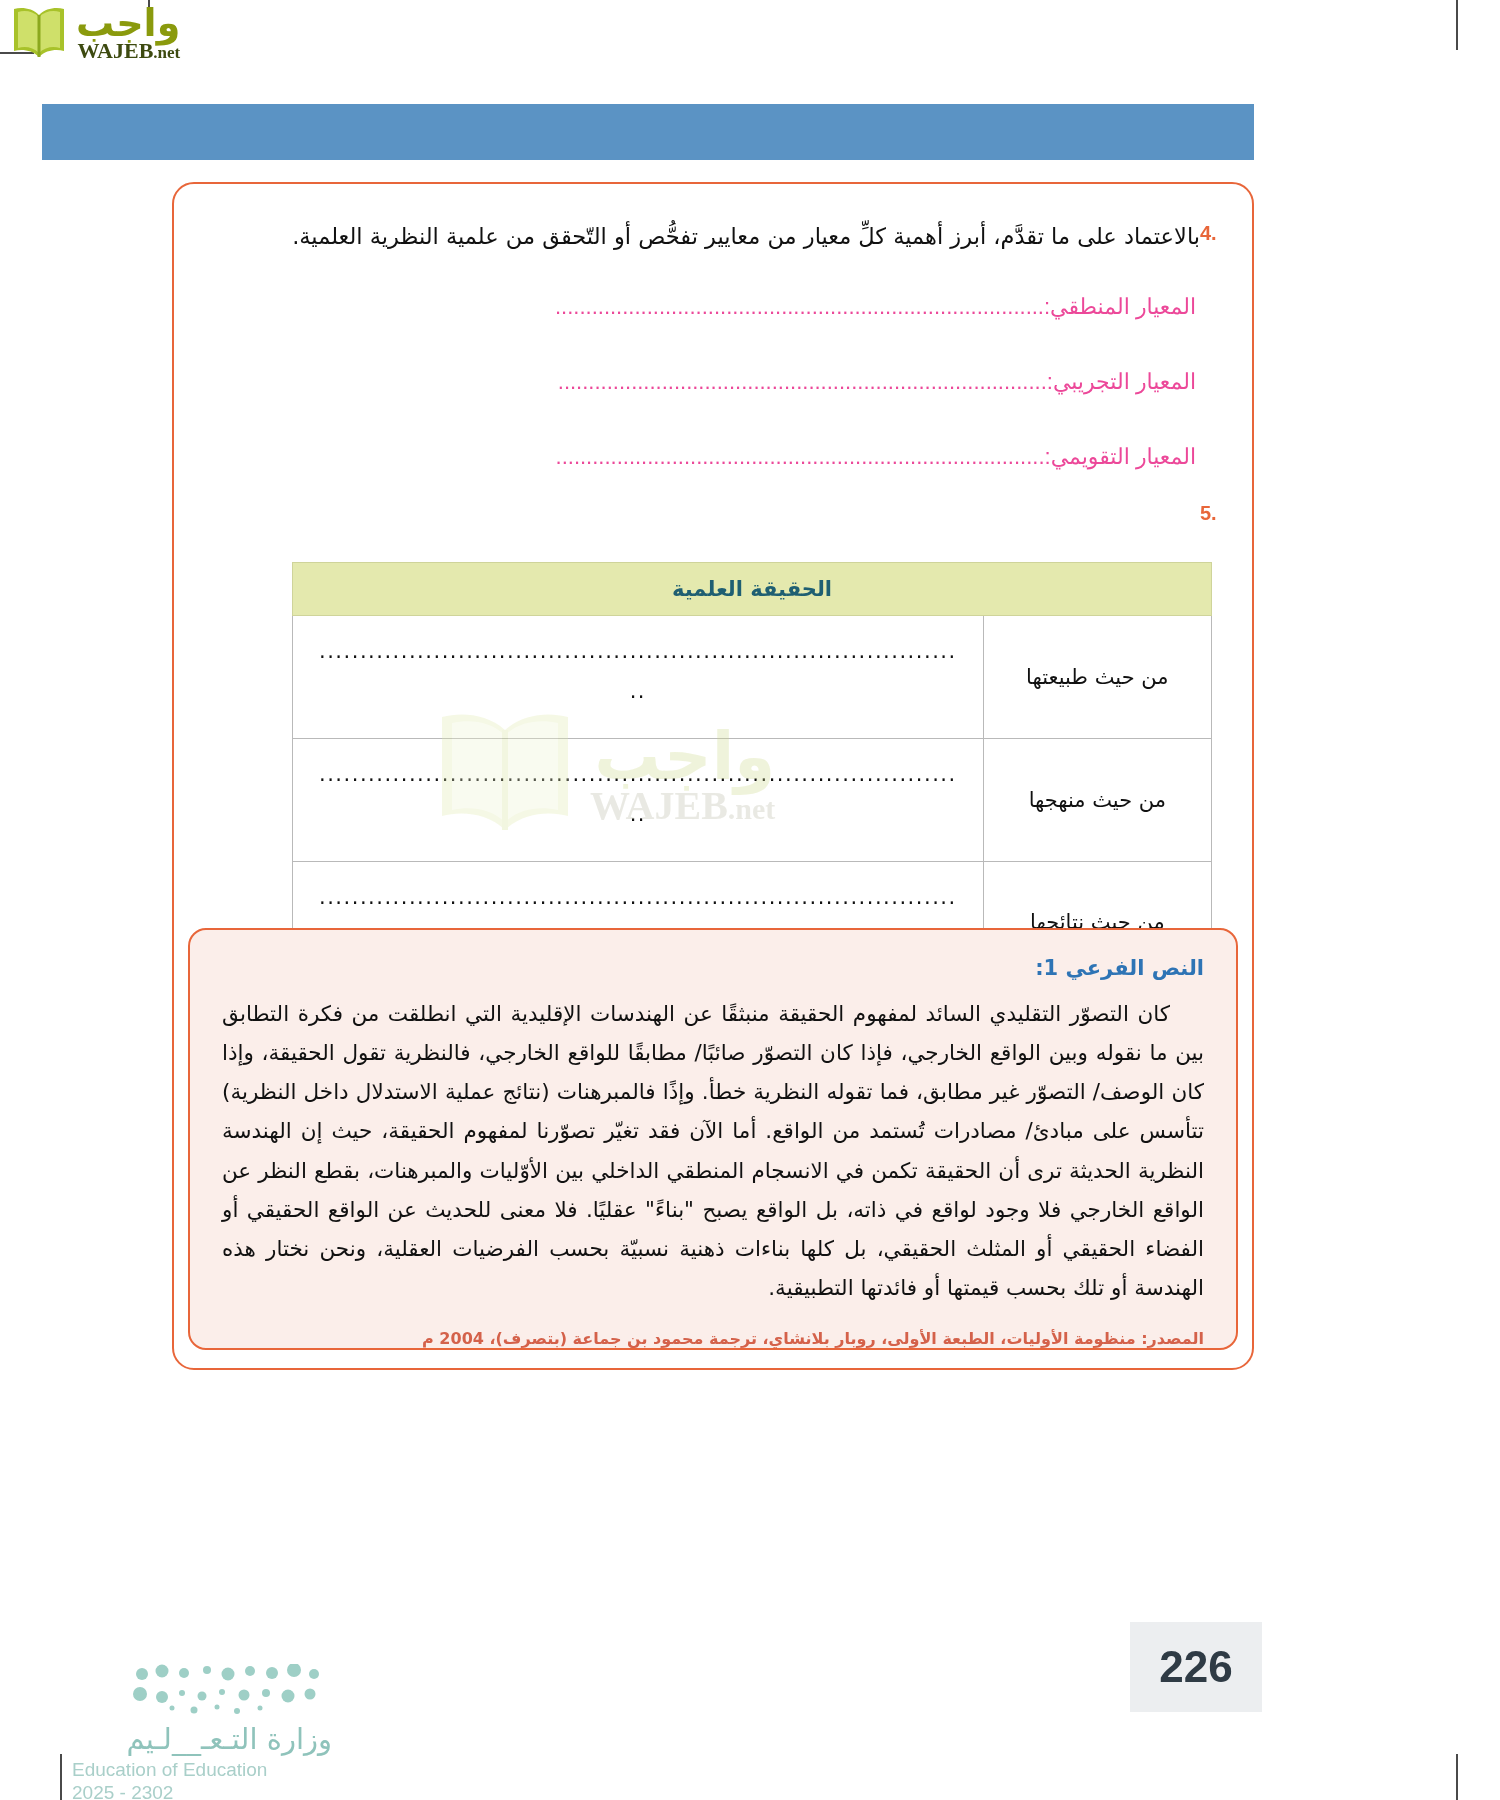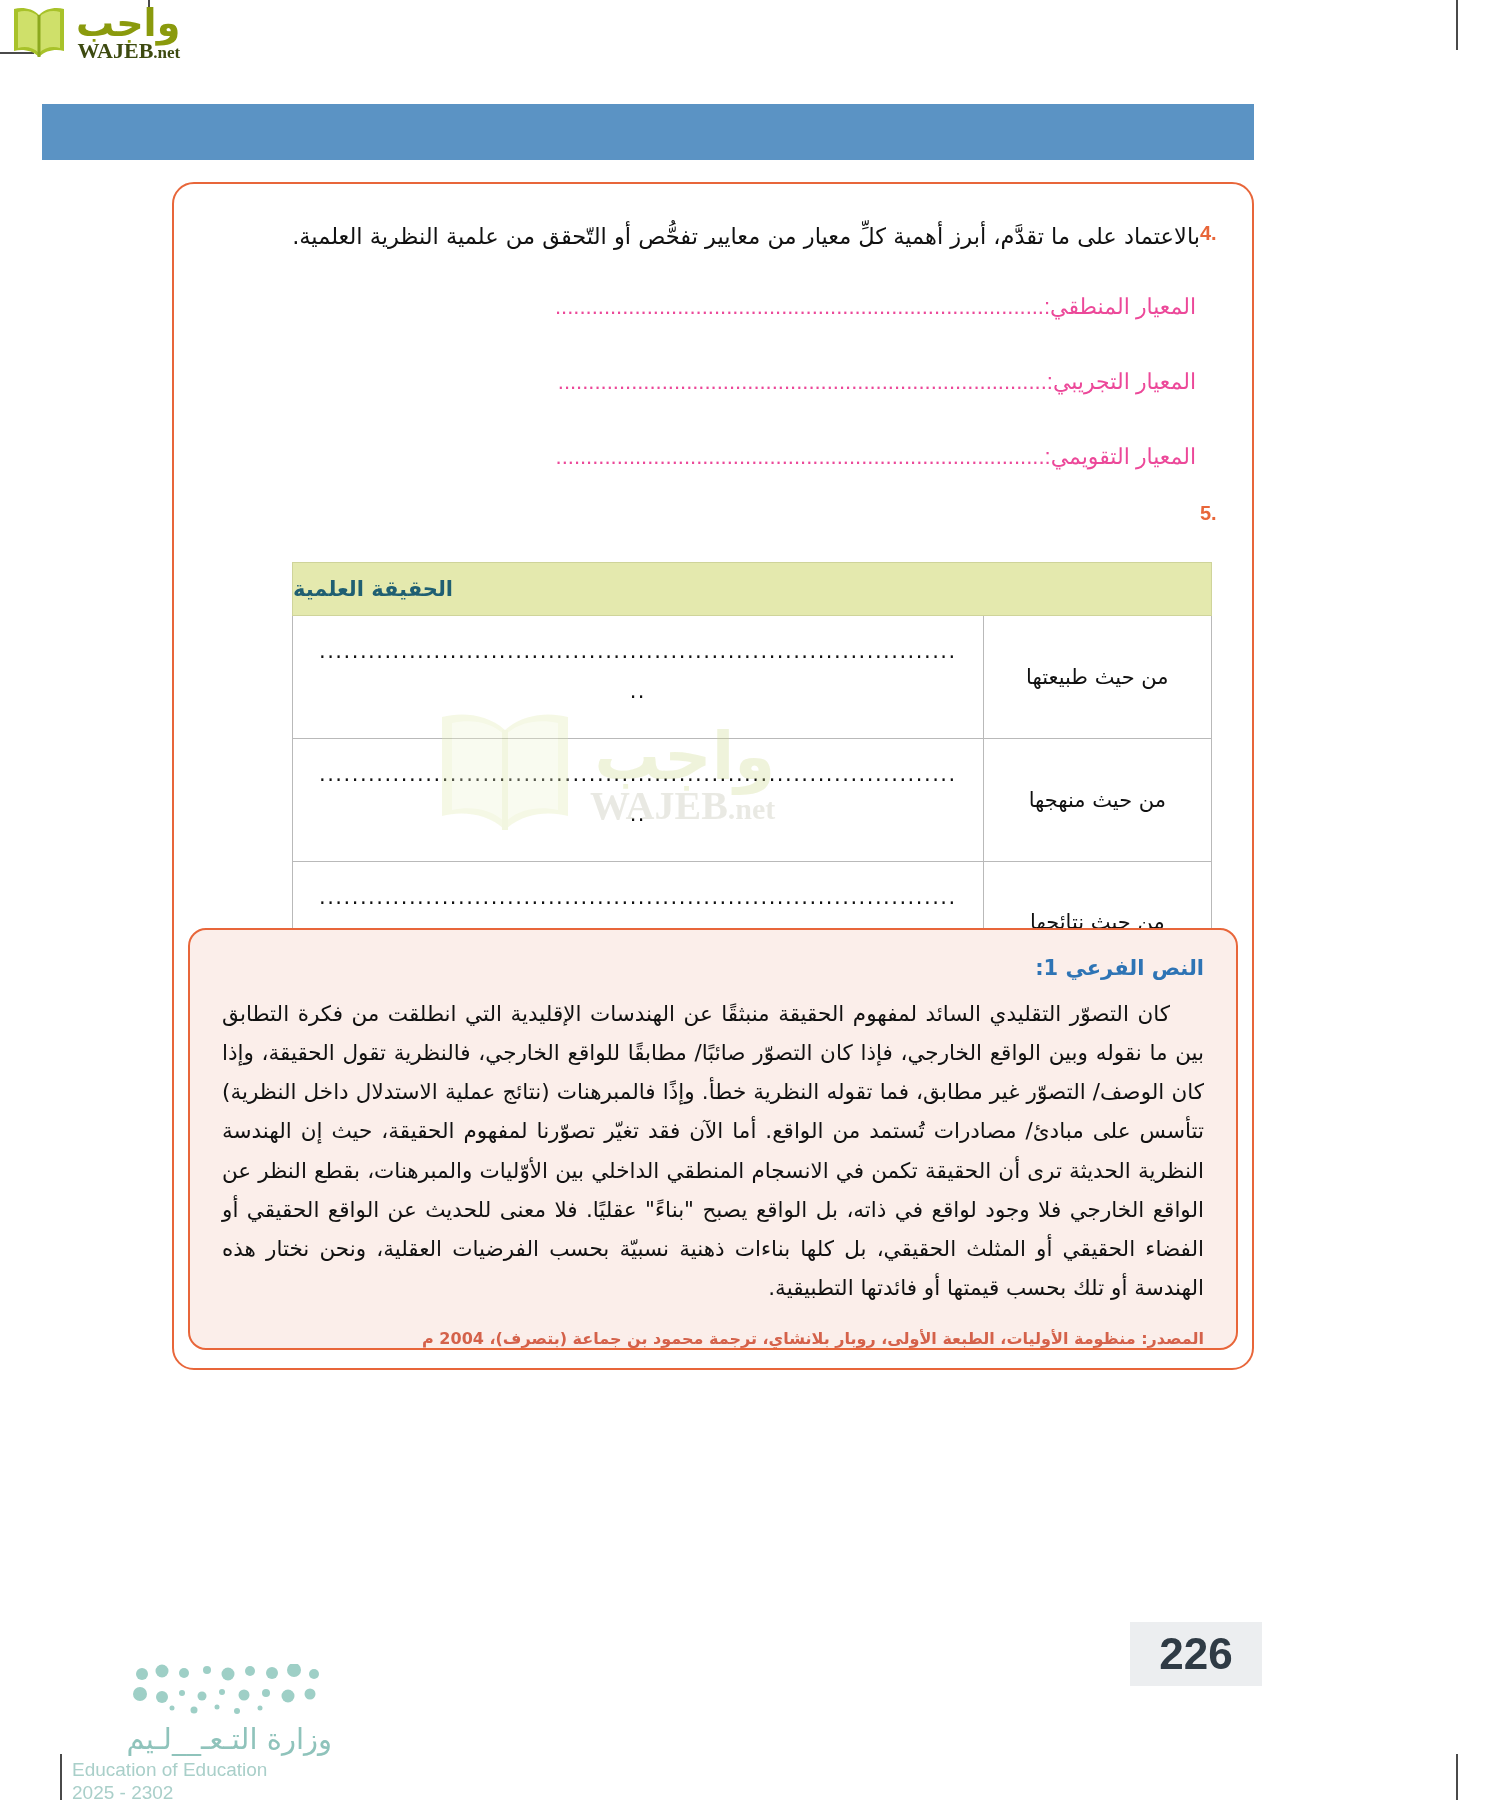--- a/index.html
+++ b/index.html
@@ -88,21 +88,21 @@
     border-collapse:collapse;
     direction:rtl;
   }
   .fact-table th{
     background:#e4e9ae;
     color:#1f5f72;
     font-size:21px;font-weight:bold;
     font-family:"DejaVu Sans","Liberation Sans",sans-serif;
     padding:14px 0;
     border:1px solid #cfd49a;
-    text-align:left;
+    text-align:center;
   }
   .fact-table td{
     border:1px solid #b9b9b9;
     font-size:21px;
     font-family:"DejaVu Sans","Liberation Sans",sans-serif;
     color:#111;
     vertical-align:middle;
   }
   .lbl-cell{
     width:222px;text-align:center;padding:30px 8px;
@@ -173,21 +173,21 @@
     font-size:19px;color:#a9cfc9;direction:ltr;margin-top:3px;
   }
   .moe-yr{
     font-family:"Liberation Sans",sans-serif;
     font-size:19px;color:#a9cfc9;direction:ltr;margin-top:1px;
   }
 
   
   .page-num-box{
     position:absolute;left:1130px;top:1622px;
-    width:132px;height:64px;
+    width:132px;height:90px;
     background:#eceef0;
     display:flex;align-items:center;justify-content:center;
   }
   .page-num{
     font-family:"Liberation Sans",sans-serif;
     font-size:44px;font-weight:bold;color:#2f3b45;direction:ltr;
   }
 </style>
 </head>
 <body>

